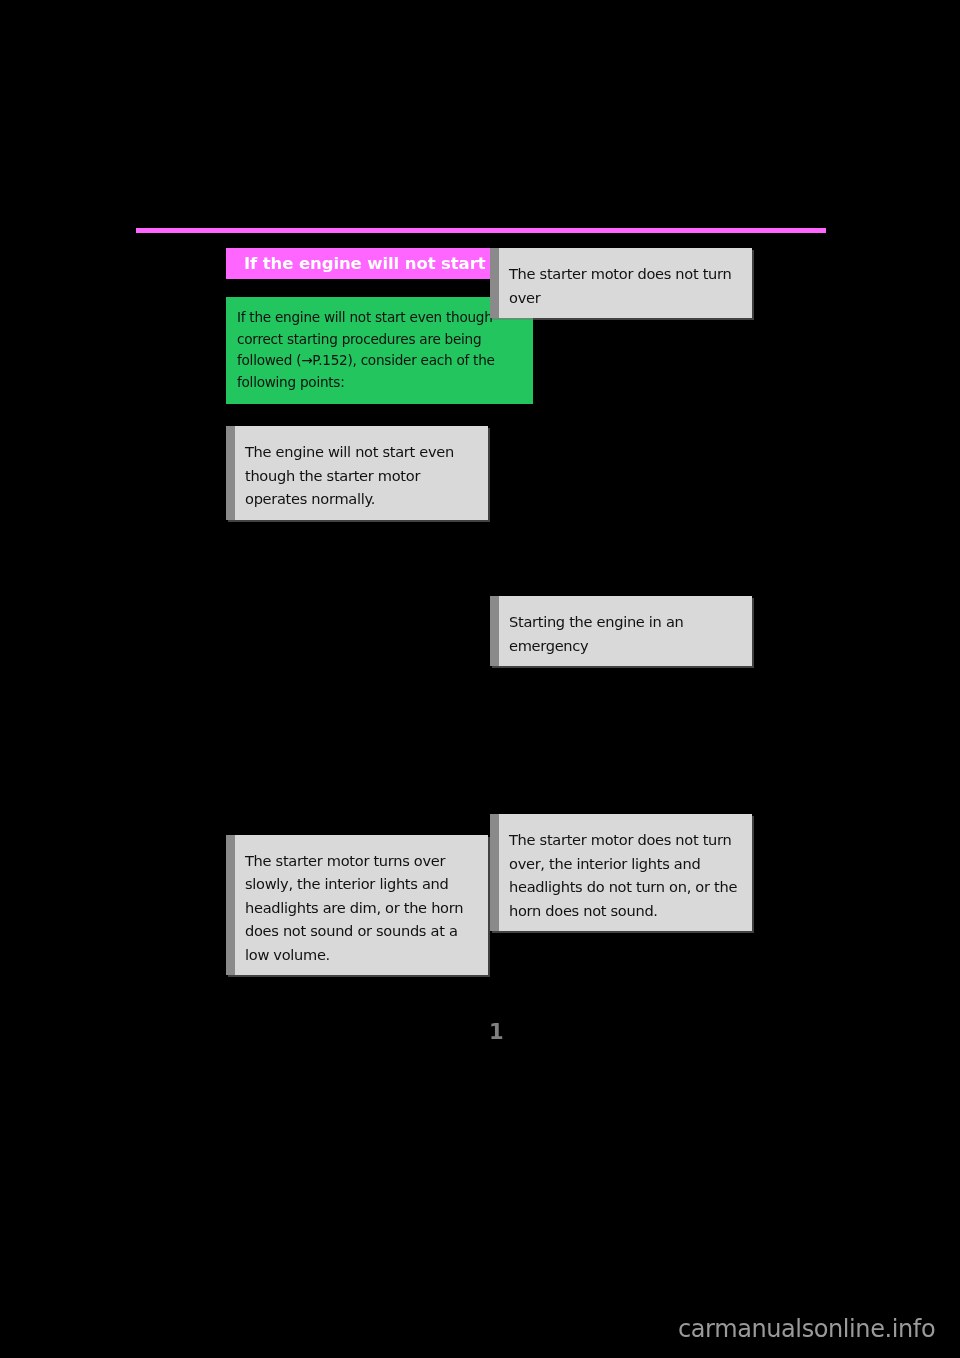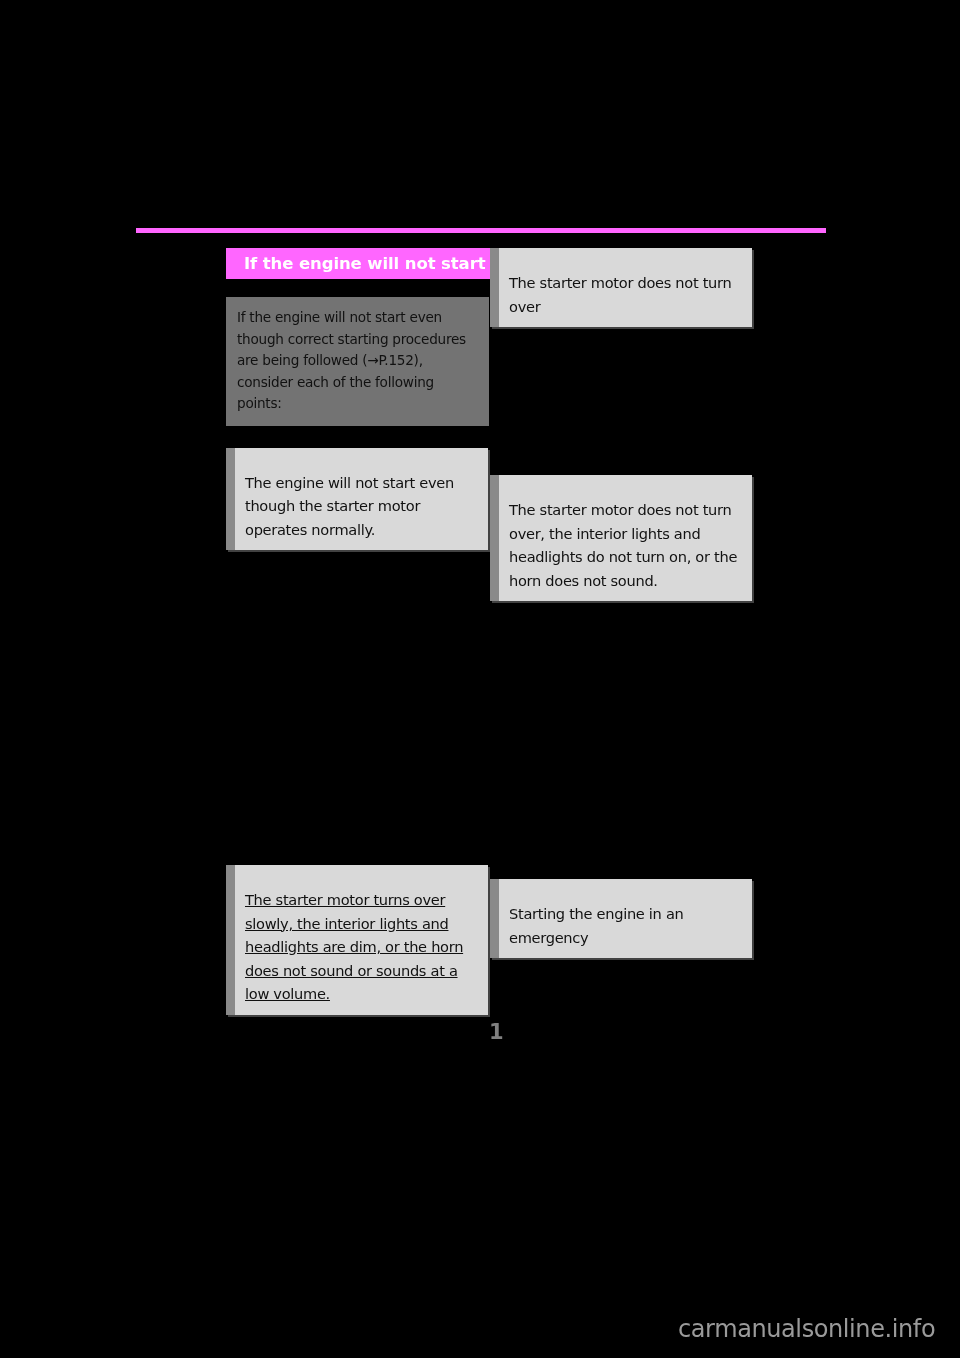--- a/index.html
+++ b/index.html
@@ -58,56 +58,56 @@
     line-height: 31px;
     padding-left: 18px;
     box-sizing: border-box;
     letter-spacing: -0.1px;
     white-space: nowrap;
   }
 
   
   .intro-box {
     margin-top: 18px;
-    width: 263px;
-    background: #737373;
+    width: 307px;
+    background: #22c55e;
     color: #111111;
     font-size: 13.6px;
     line-height: 21.5px;
     padding: 10px 10px 11px 11px;
     box-sizing: border-box;
     letter-spacing: -0.25px;
   }
 
   
   .head-box {
     position: relative;
     width: 262px;
     background: #d9d9d9;
     color: #111111;
     font-size: 14.6px;
     line-height: 23.5px;
-    padding: 23px 8px 9px 19px;
+    padding: 14px 8px 9px 19px;
     box-sizing: border-box;
     letter-spacing: -0.3px;
     box-shadow: 2px 2px 0 rgba(120,120,120,0.55);
   }
   .head-box::before {
     content: "";
     position: absolute;
     left: 0;
     top: 0;
     bottom: 0;
     width: 9px;
     background: #8a8a8a;
   }
 
   
   .lb-2 { margin-top: 22px; }
-  .lb-3 { margin-top: 315px; text-decoration: underline; }
+  .lb-3 { margin-top: 315px; }
 
   .rb-2 { margin-top: 148px; }
   .rb-3 { margin-top: 278px; }
 
   
   .page-number {
     position: absolute;
     left: 489px;
     top: 1022px;
     color: #808080;
@@ -144,23 +144,23 @@
     <div class="head-box lb-2">The engine will not start even though the starter motor operates normally.</div>
 
     <div class="head-box lb-3">The starter motor turns over slowly, the interior lights and headlights are dim, or the horn does not sound or sounds at a low volume.</div>
 
   </div>
 
   <div class="col-right">
 
     <div class="head-box">The starter motor does not turn over</div>
 
+    <div class="head-box rb-3">Starting the engine in an emergency</div>
+
     <div class="head-box rb-2">The starter motor does not turn over, the interior lights and headlights do not turn on, or the horn does not sound.</div>
-
-    <div class="head-box rb-3">Starting the engine in an emergency</div>
 
   </div>
 
   <div class="page-number">1</div>
 
   <div class="watermark">carmanualsonline.info</div>
 
 </div>
 
 </body></html>

